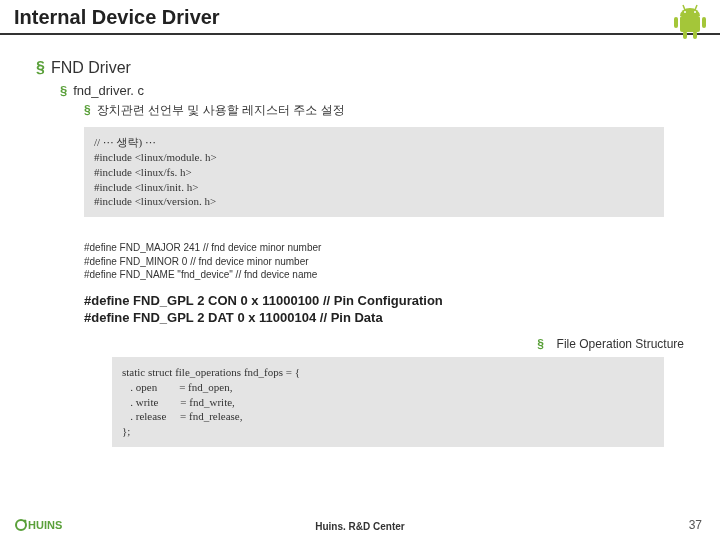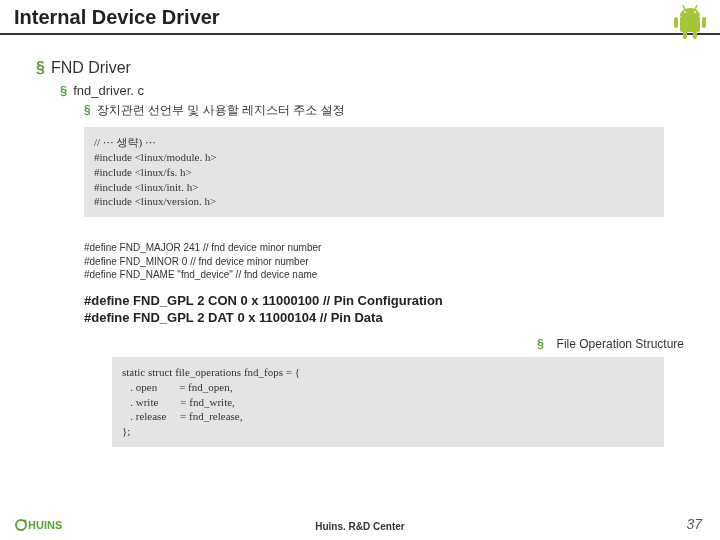--- a/index.html
+++ b/index.html
@@ -81,23 +81,22 @@
     width: 720px;
     text-align: center;
     font-size: 10px;
     font-weight: bold;
     color: #333;
   }
   .pagenum {
     position: absolute;
     bottom: 8px;
     right: 18px;
-    font-size: 14px;
+    font-size: 12px;
     color: #555;
-    font-style: italic;
   }
   .logo {
     position: absolute;
     bottom: 8px;
     left: 14px;
     display: flex;
     align-items: center;
   }
   .logo-text {
     font-size: 11px;

